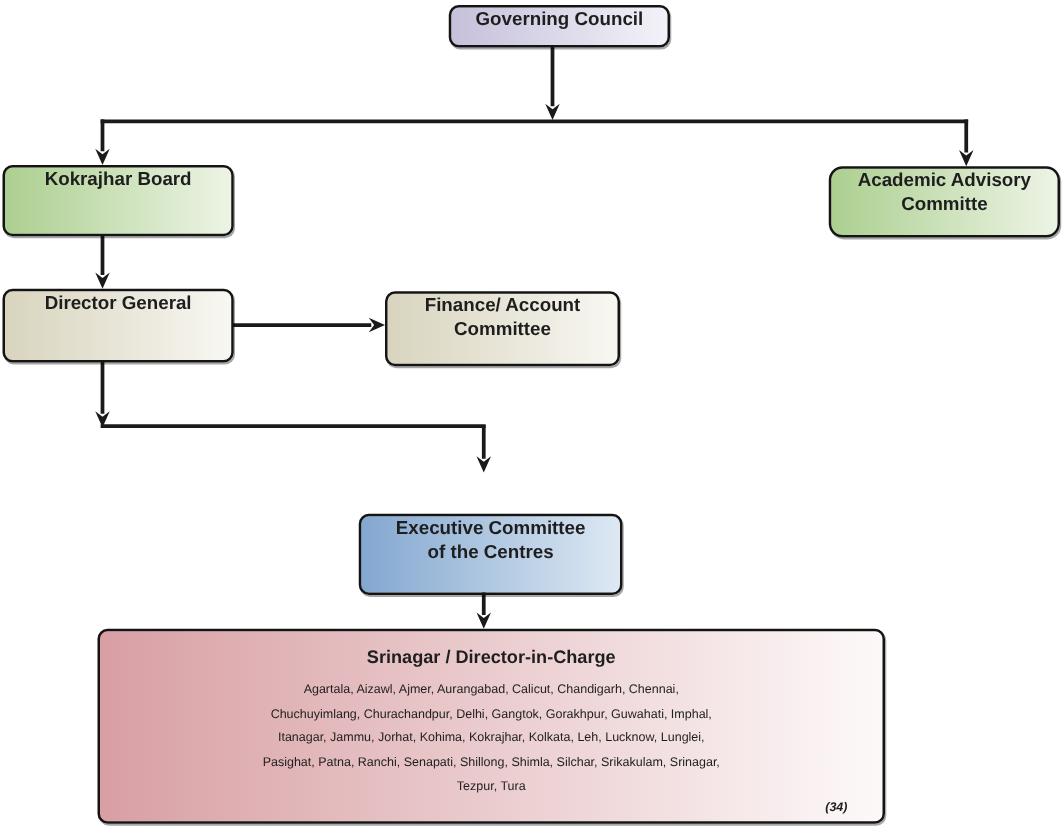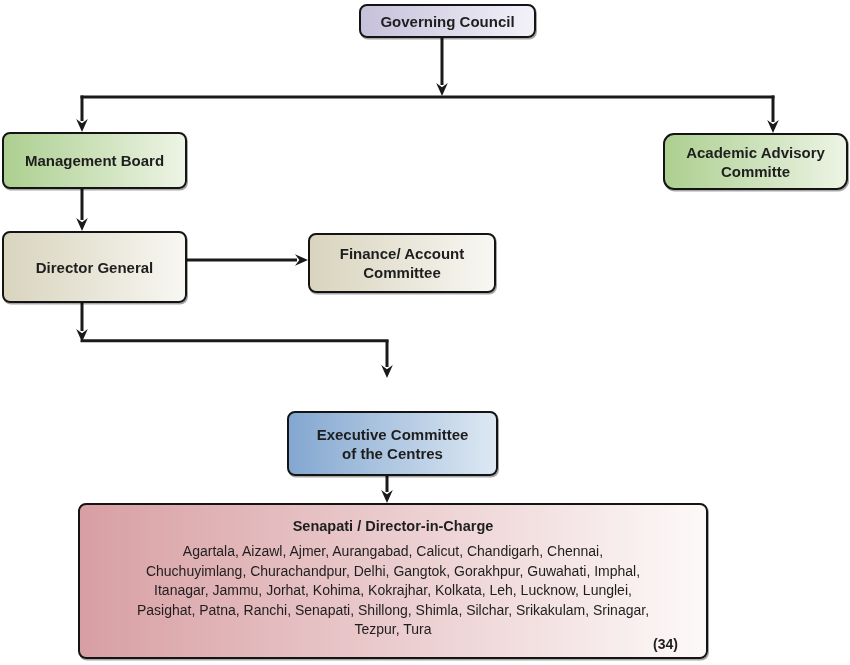--- a/index.html
+++ b/index.html
@@ -15,66 +15,66 @@
   .connectors {
     position: absolute;
     left: 0; top: 0;
     width: 850px; height: 665px;
   }
   .node {
     position: absolute;
     border: 2px solid #141414;
     border-radius: 8px;
     display: flex;
-    align-items: center;
     justify-content: center;
     text-align: center;
     color: #1e1e1e;
     font-weight: bold;
     box-shadow: 1px 1.5px 0 rgba(0,0,0,0.35);
   }
   .lbl {
     white-space: pre-line;
     font-size: 15px;
     line-height: 19px;
     padding: 0 4px;
   }
   #node-governing-council   { left: 359px; top: 4px;   width: 177px; height: 34px; }
   #node-management-board    { left: 2px;   top: 132px; width: 185px; height: 57px; }
   #node-academic-advisory   { left: 663px; top: 133px; width: 185px; height: 57px; }
-  #node-director-general    { left: 2px;   top: 231px; width: 185px; height: 72px; }
+  #node-director-general    { left: 2px;   top: 231px; width: 185px; height: 59px; }
   #node-finance-account     { left: 308px; top: 233px; width: 188px; height: 60px; }
   #node-executive-committee { left: 287px; top: 379px; width: 211px; height: 65px; }
   #node-directors {
     left: 78px; top: 503px; width: 630px; height: 156px;
     display: block;
     font-weight: normal;
   }
   .dir-title {
     margin-top: 13px;
     font-size: 14.5px;
     font-weight: bold;
     text-align: center;
     color: #1e1e1e;
   }
   .dir-list {
     margin-top: 8px;
-    font-size: 14px;
+    font-size: 10px;
     line-height: 19.5px;
     text-align: center;
     white-space: pre-line;
     color: #1e1e1e;
     padding: 0 10px;
   }
   .dir-count {
     position: absolute;
     right: 28px;
     bottom: 5px;
-    font-size: 14px;
+    font-size: 10px;
     font-weight: bold;
+    font-style: italic;
     color: #1e1e1e;
   }
 </style>
 </head>
 <body>
 
 <div class="canvas">
 
   <svg class="connectors" viewBox="0 0 850 665" xmlns="http://www.w3.org/2000/svg">
 
@@ -103,21 +103,21 @@
 
     <line x1="387" y1="443" x2="387" y2="492" stroke-width="3" stroke="#1a1a1a"></line>
     <polygon points="387,503 381.2,490 387,494.3 392.8,490" fill="#1a1a1a"></polygon>
   </svg>
 
   <div class="node" id="node-governing-council" style="background: linear-gradient(to right, rgb(198, 192, 218), rgb(243, 242, 249));">
     <span class="lbl">Governing Council</span>
   </div>
 
   <div class="node" id="node-management-board" style="background: linear-gradient(to right, rgb(172, 207, 144), rgb(237, 244, 229));">
-    <span class="lbl">Management Board</span>
+    <span class="lbl">Kokrajhar Board</span>
   </div>
 
   <div class="node" id="node-academic-advisory" style="background: linear-gradient(to right, rgb(172, 207, 144), rgb(237, 244, 229)); border-radius: 11px;">
     <span class="lbl">Academic Advisory
 Committe</span>
   </div>
 
   <div class="node" id="node-director-general" style="background: linear-gradient(to right, rgb(216, 212, 190), rgb(248, 247, 242));">
     <span class="lbl">Director General</span>
   </div>
@@ -126,21 +126,21 @@
     <span class="lbl">Finance/ Account
 Committee</span>
   </div>
 
   <div class="node" id="node-executive-committee" style="background: linear-gradient(to right, rgb(131, 167, 208), rgb(221, 232, 243)); margin-top: 32px;">
     <span class="lbl">Executive Committee
 of the Centres</span>
   </div>
 
   <div class="node" id="node-directors" style="background: linear-gradient(to right, rgb(216, 159, 163), rgb(253, 249, 249));">
-    <div class="dir-title">Senapati / Director-in-Charge</div>
+    <div class="dir-title">Srinagar / Director-in-Charge</div>
     <div class="dir-list">Agartala, Aizawl, Ajmer, Aurangabad, Calicut, Chandigarh, Chennai,
 Chuchuyimlang, Churachandpur, Delhi, Gangtok, Gorakhpur, Guwahati, Imphal,
 Itanagar, Jammu, Jorhat, Kohima, Kokrajhar, Kolkata, Leh, Lucknow, Lunglei,
 Pasighat, Patna, Ranchi, Senapati, Shillong, Shimla, Silchar, Srikakulam, Srinagar,
 Tezpur, Tura</div>
     <div class="dir-count">(34)</div>
   </div>
 
 </div>
 

